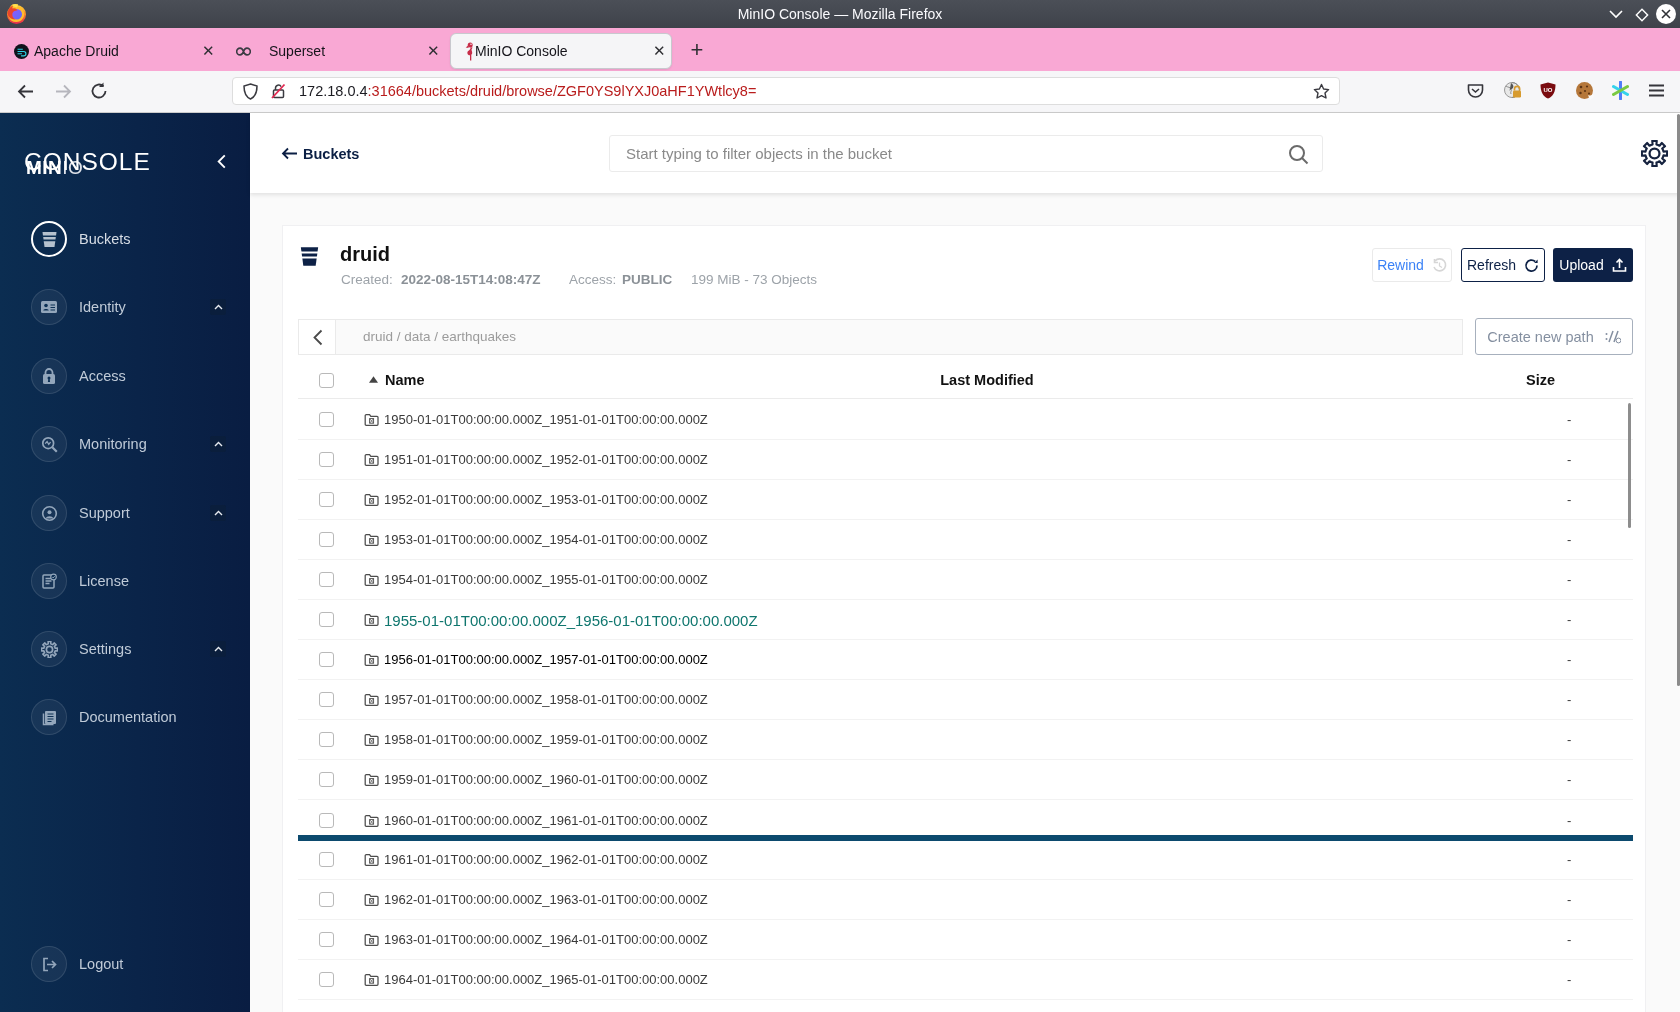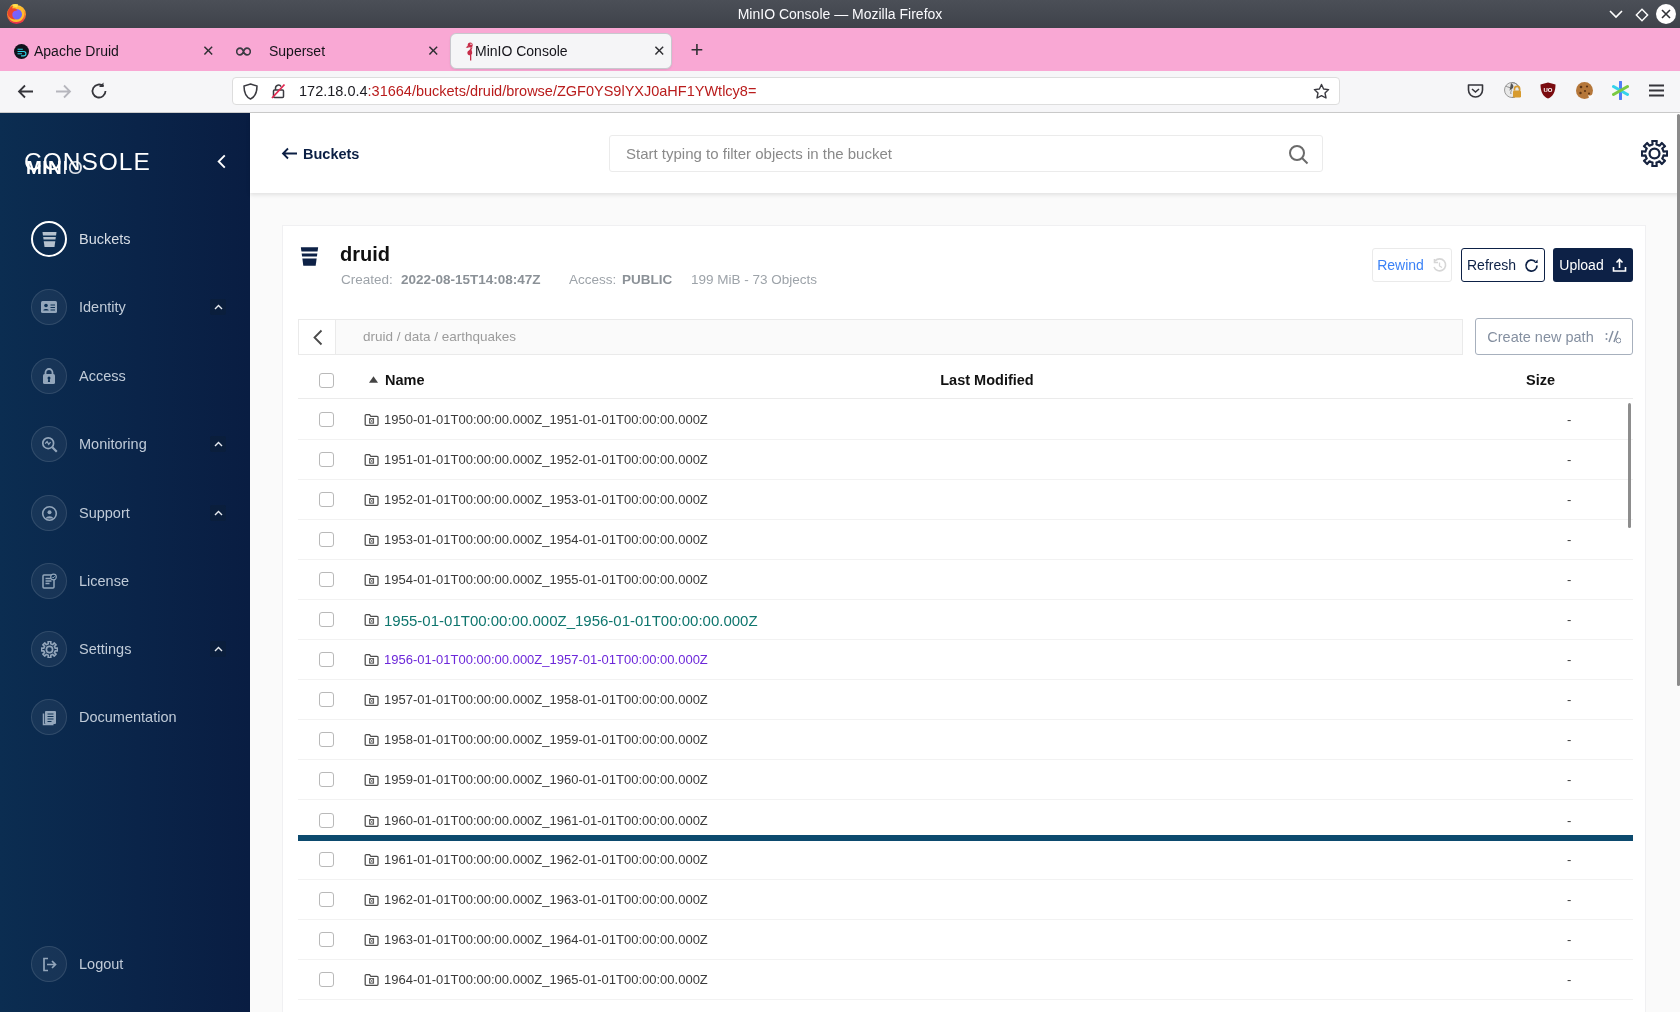--- a/index.html
+++ b/index.html
@@ -437,21 +437,21 @@
 <div style="position:absolute;left:86px;top:12px;font-size:15px;color:#0f766e;">1955-01-01T00:00:00.000Z_1956-01-01T00:00:00.000Z</div>
 <div style="position:absolute;left:1269px;top:12px;font-size:13px;color:#3a3a3a;">-</div>
 </div>
 <div style="position:absolute;left:0;top:240px;width:1335px;height:40px;border-bottom:1px solid #f2f2f2;">
 <div class="cbx" style="position:absolute;left:21px;top:12px;"></div>
 <svg style="position:absolute;left:66px;top:13px" width="15" height="14" viewBox="0 0 15 14">
             <path d="M1.2 2.6 a1 1 0 0 1 1 -1 h3.4 l1.2 1.7 h6.2 a1 1 0 0 1 1 1 v7 a1 1 0 0 1 -1 1 h-10.8 a1 1 0 0 1 -1 -1z" fill="none" stroke="#4c4c4c" stroke-width="1.25"></path>
             <rect x="5.6" y="5.6" width="4" height="4.6" fill="none" stroke="#4c4c4c" stroke-width=".9"></rect>
             <path d="M5.8 5.8 l3.6 4.2 M9.4 5.8 l-3.6 4.2" stroke="#4c4c4c" stroke-width=".7"></path>
           </svg>
-<div style="position:absolute;left:86px;top:12px;font-size:13px;color:#6d28d9;">1956-01-01T00:00:00.000Z_1957-01-01T00:00:00.000Z</div>
+<div style="position:absolute;left:86px;top:12px;font-size:13px;color:#000000;">1956-01-01T00:00:00.000Z_1957-01-01T00:00:00.000Z</div>
 <div style="position:absolute;left:1269px;top:12px;font-size:13px;color:#3a3a3a;">-</div>
 </div>
 <div style="position:absolute;left:0;top:280px;width:1335px;height:40px;border-bottom:1px solid #f2f2f2;">
 <div class="cbx" style="position:absolute;left:21px;top:12px;"></div>
 <svg style="position:absolute;left:66px;top:13px" width="15" height="14" viewBox="0 0 15 14">
             <path d="M1.2 2.6 a1 1 0 0 1 1 -1 h3.4 l1.2 1.7 h6.2 a1 1 0 0 1 1 1 v7 a1 1 0 0 1 -1 1 h-10.8 a1 1 0 0 1 -1 -1z" fill="none" stroke="#4c4c4c" stroke-width="1.25"></path>
             <rect x="5.6" y="5.6" width="4" height="4.6" fill="none" stroke="#4c4c4c" stroke-width=".9"></rect>
             <path d="M5.8 5.8 l3.6 4.2 M9.4 5.8 l-3.6 4.2" stroke="#4c4c4c" stroke-width=".7"></path>
           </svg>
 <div style="position:absolute;left:86px;top:12px;font-size:13px;color:#3a3a3a;">1957-01-01T00:00:00.000Z_1958-01-01T00:00:00.000Z</div>

